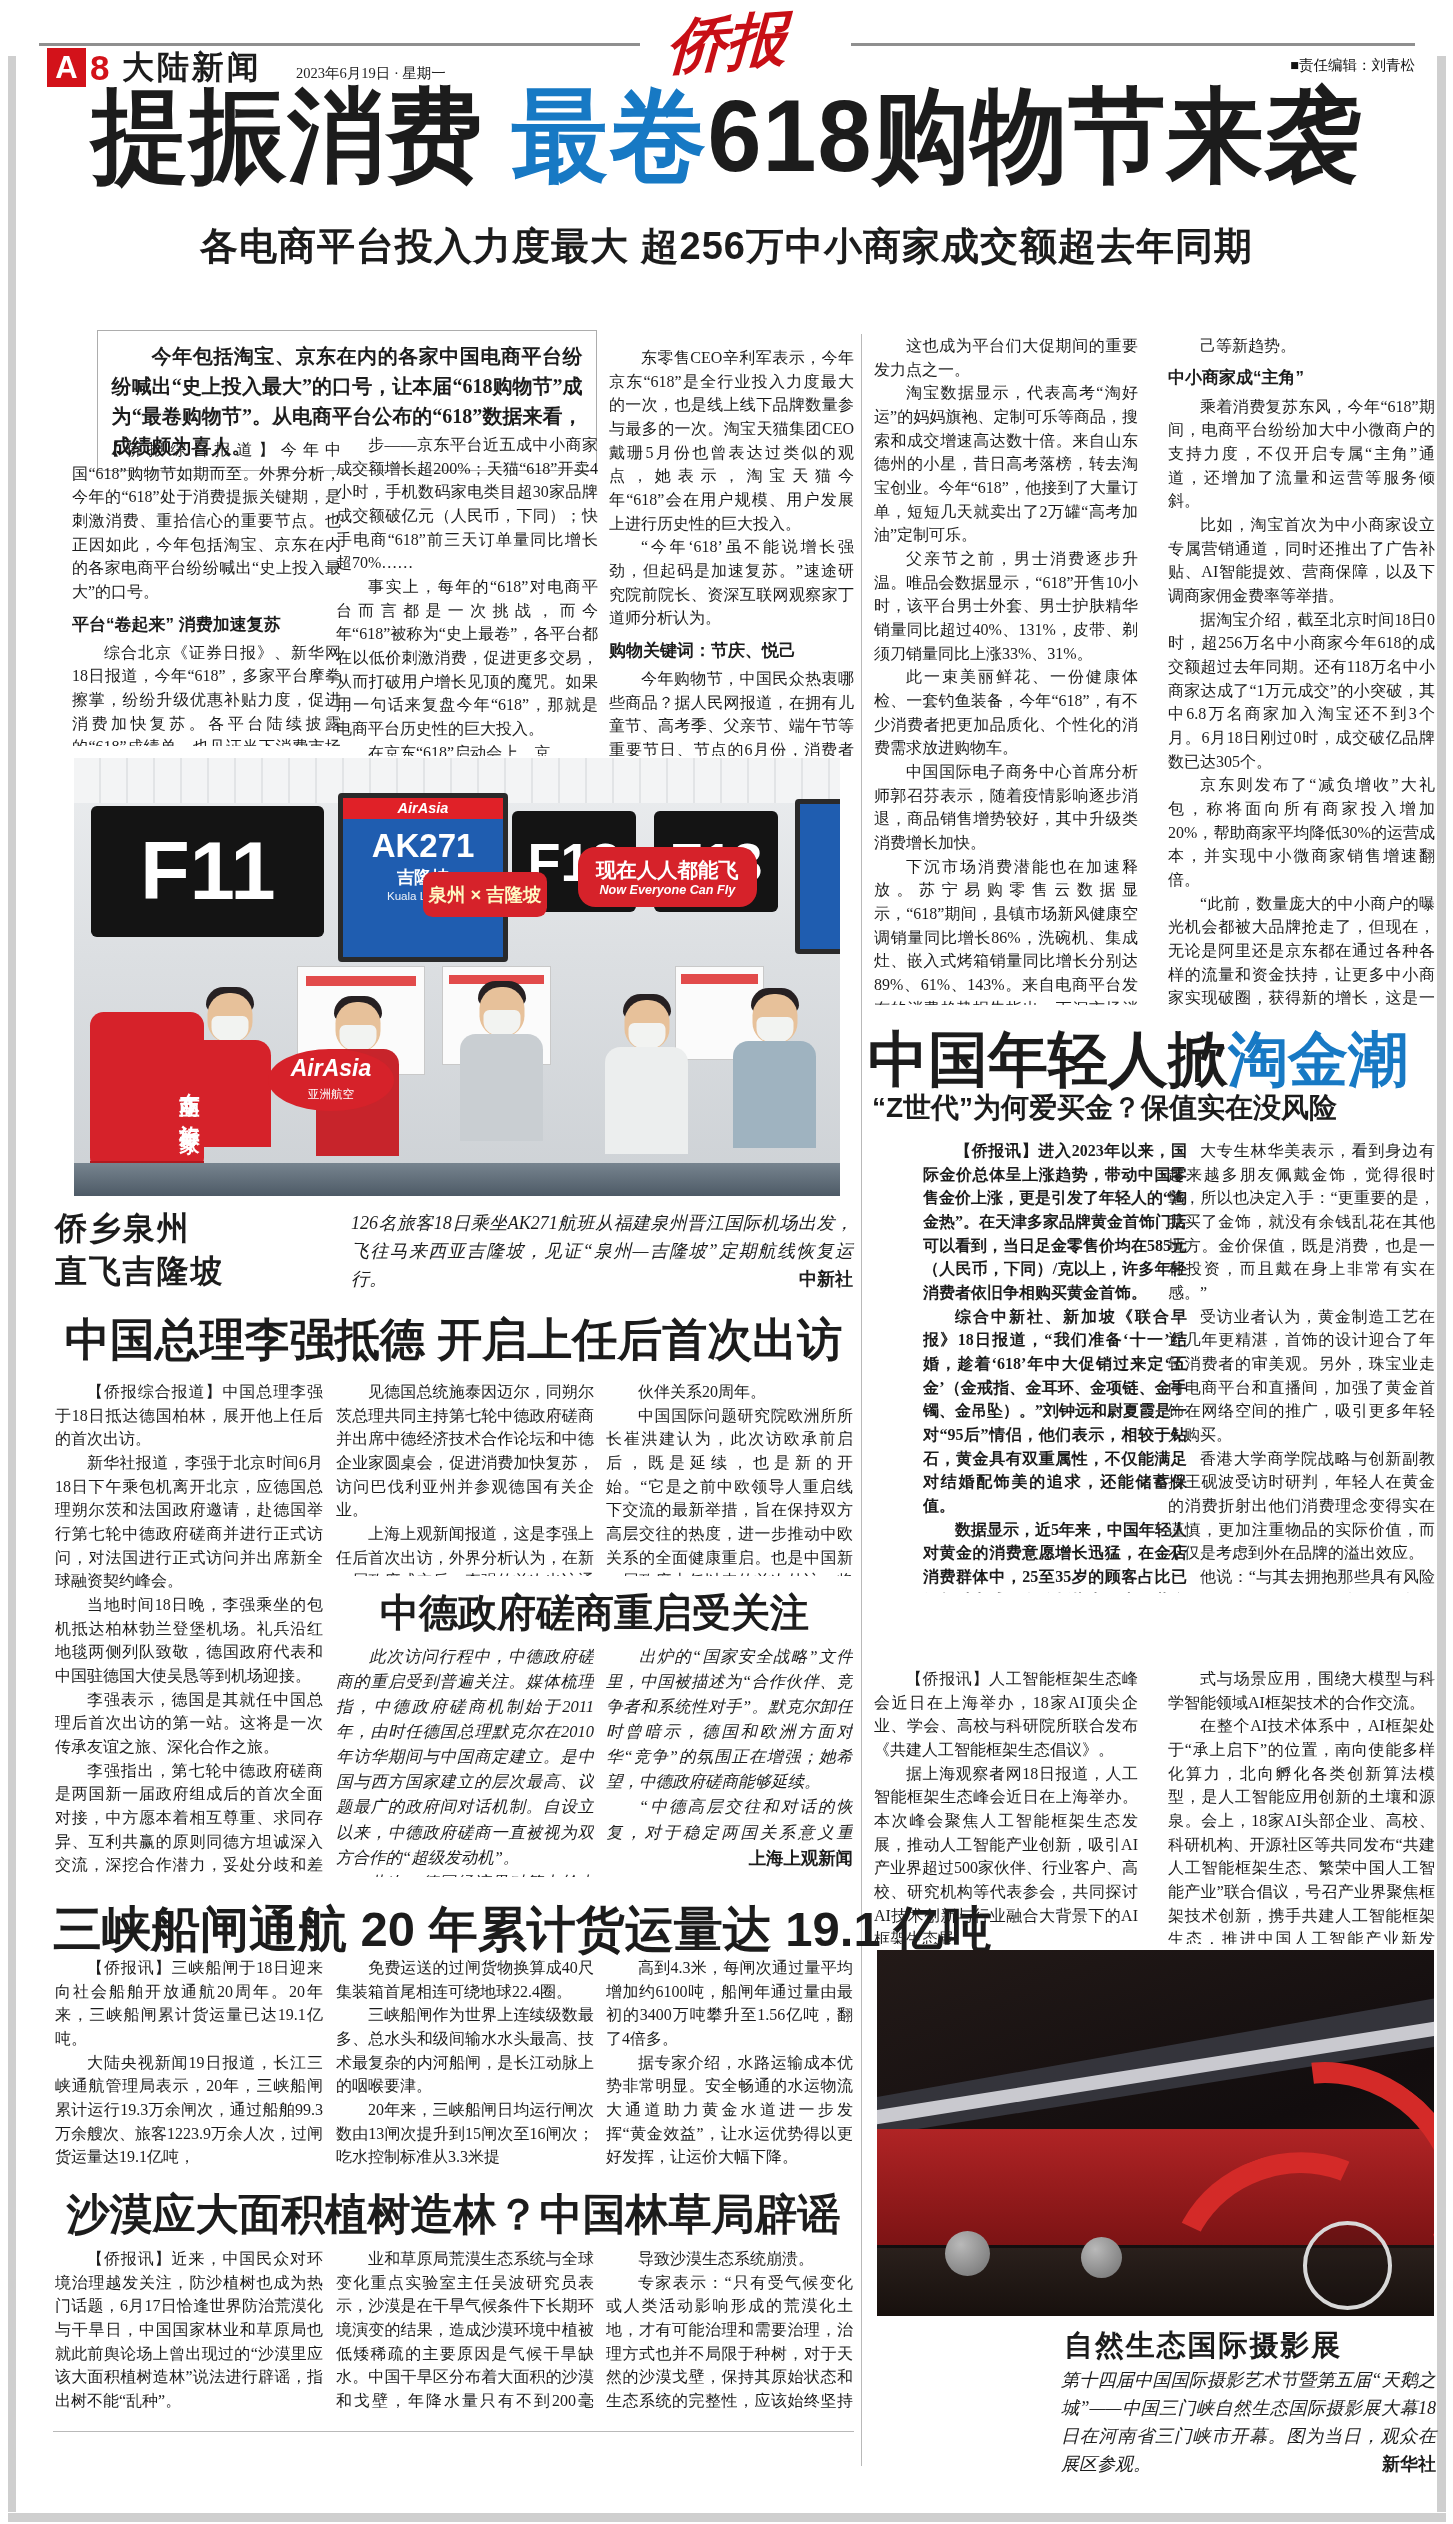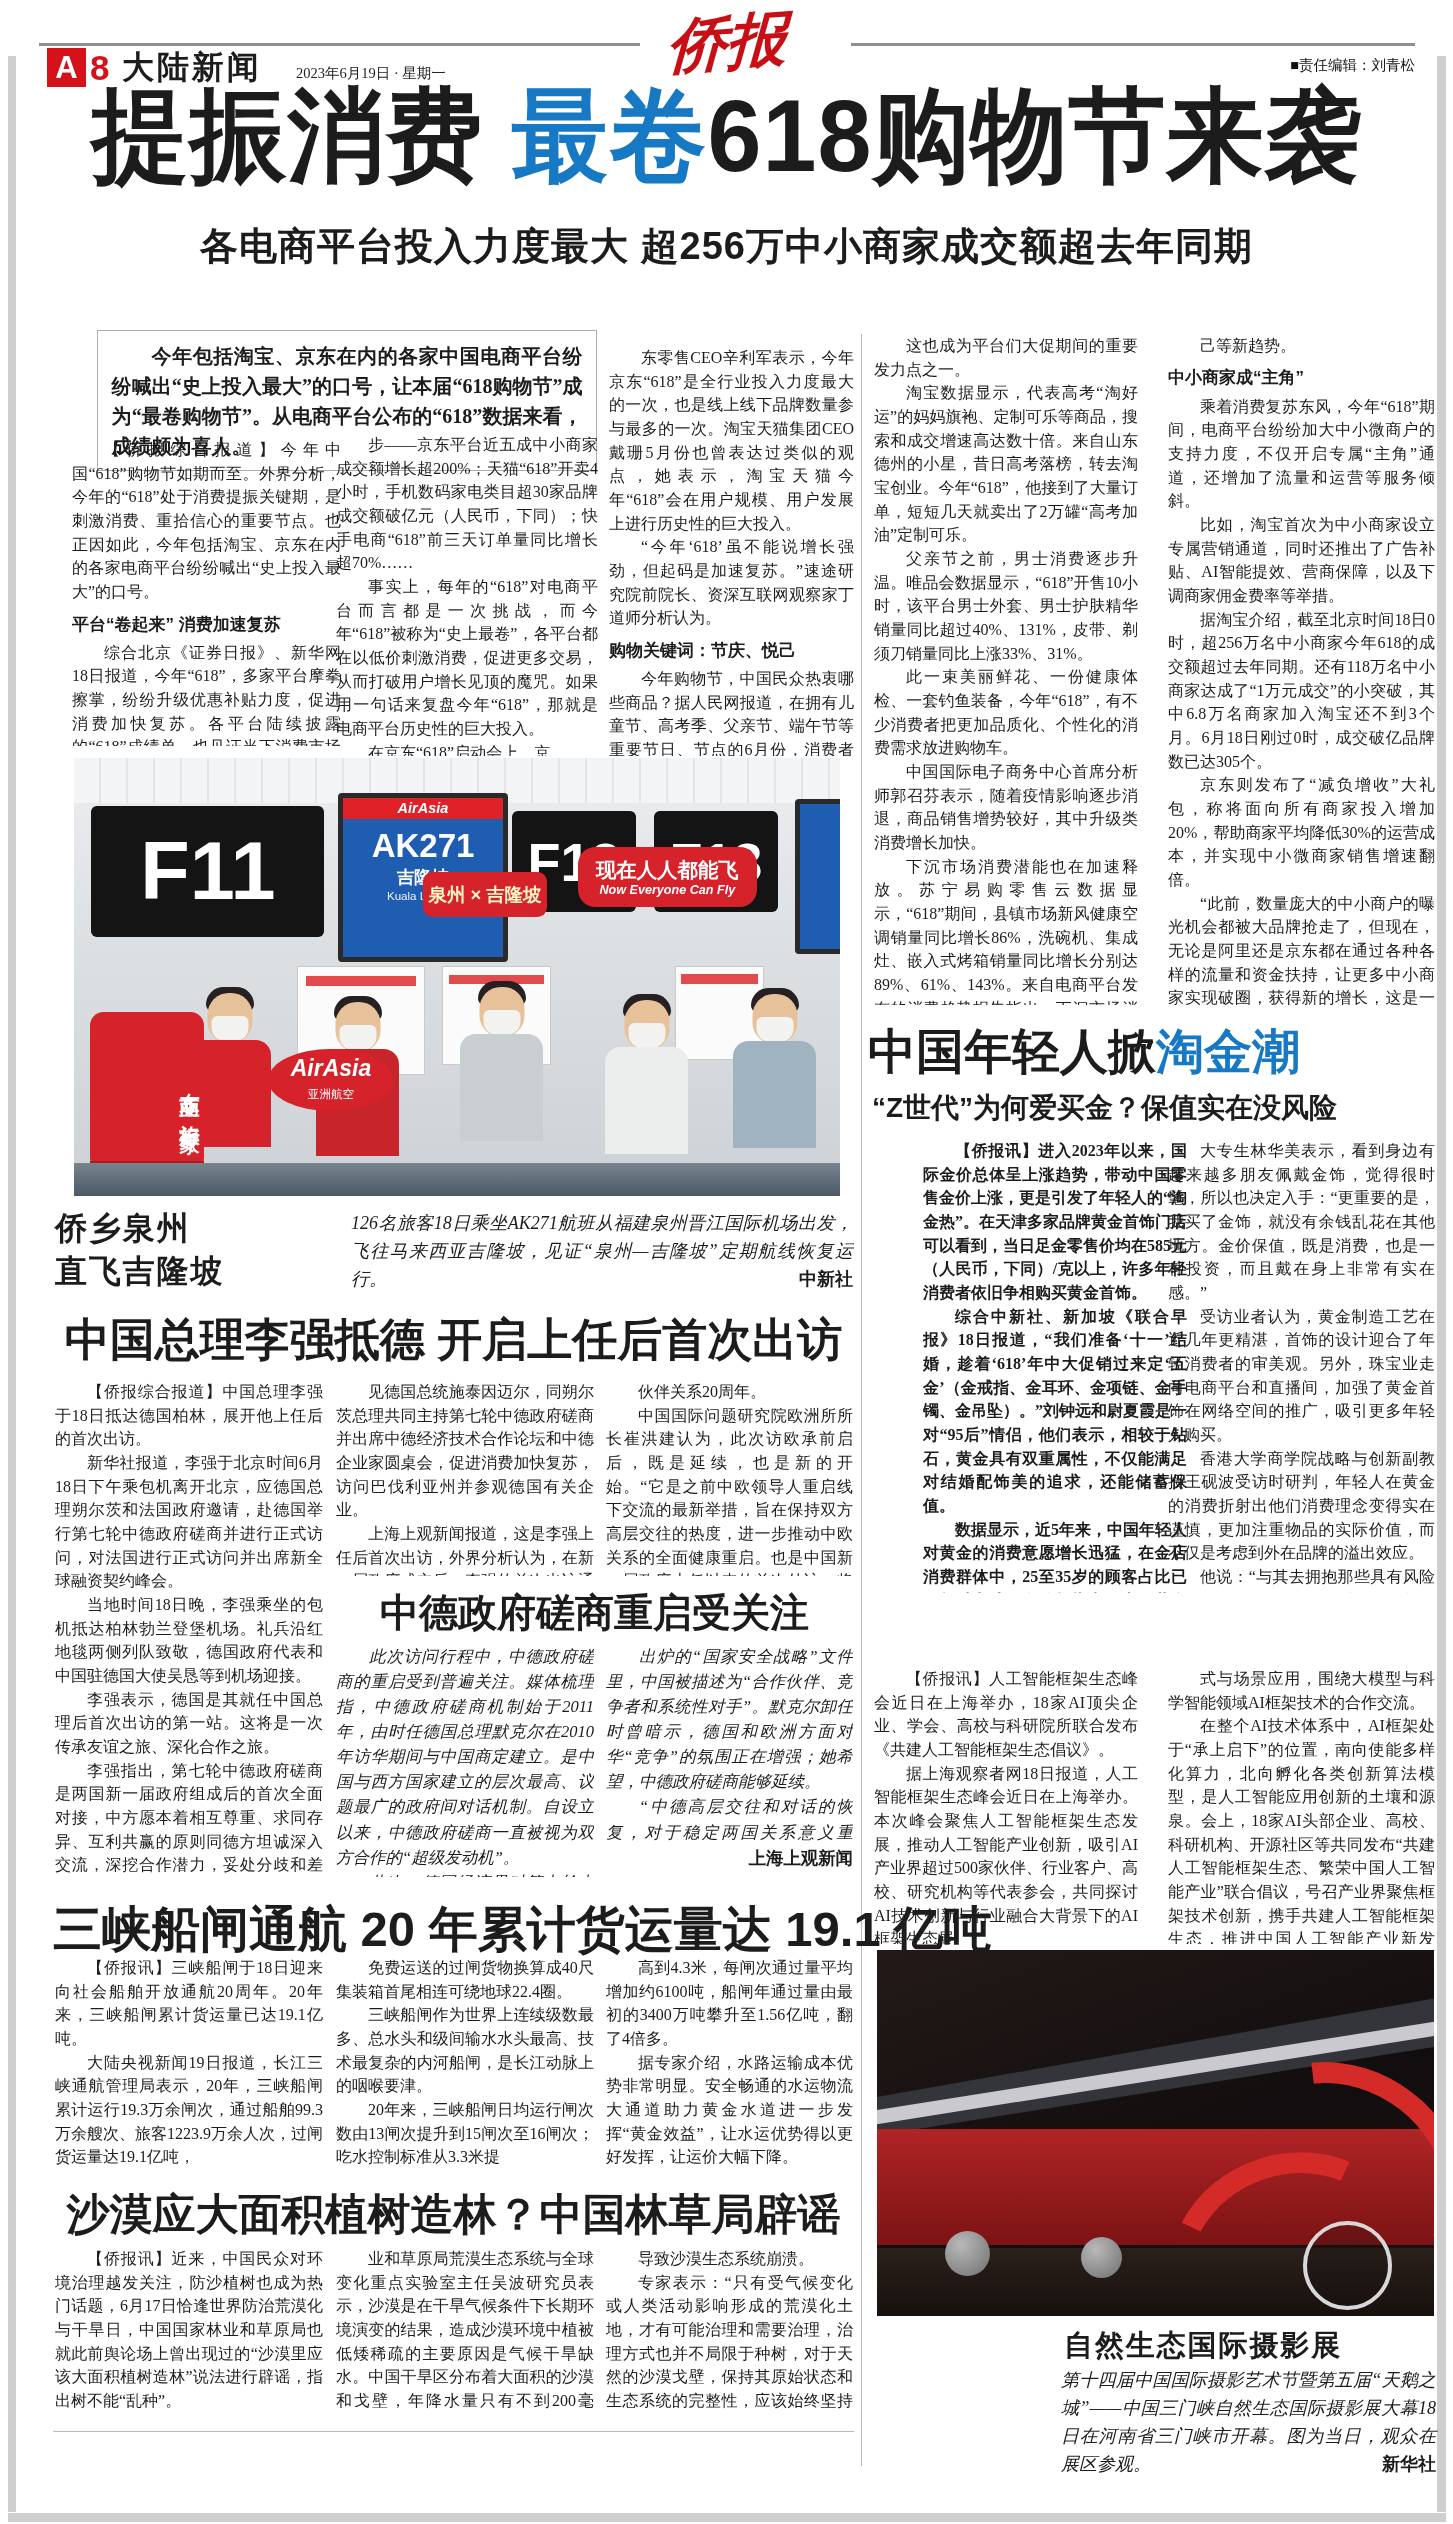--- a/index.html
+++ b/index.html
@@ -217,21 +217,21 @@
 
   <div class="abs caplabel" style="left:55px;top:1207px;width:281px;">
     <div>侨乡泉州</div>
     <div>直飞吉隆坡</div>
   </div>
   <div class="abs caption" style="left:351px;top:1210px;width:502px;">
     <span>126名旅客18日乘坐AK271航班从福建泉州晋江国际机场出发，飞往马来西亚吉隆坡，见证“泉州—吉隆坡”定期航线恢复运行。</span>
     <span class="cr">中新社</span>
   </div>
 
-  <div class="abs h3" style="left:868px;top:1020px;font-size:48px;">
+  <div class="abs h3" style="left:868px;top:1020px;font-size:60px;">
     <span>中国年轻人掀</span><span class="hl-blue">淘金潮</span>
   </div>
   <div class="abs h4" style="left:872px;top:1089px;font-size:28px;">“Z世代”为何爱买金？保值实在没风险</div>
   <div class="abs col" style="left:923px;top:1139px;width:264px;height:454px;font-weight:bold;">
       <p>【侨报讯】进入2023年以来，国际金价总体呈上涨趋势，带动中国零售金价上涨，更是引发了年轻人的“淘金热”。在天津多家品牌黄金首饰门店可以看到，当日足金零售价均在585元（人民币，下同）/克以上，许多年轻消费者依旧争相购买黄金首饰。</p>
       <p>综合中新社、新加坡《联合早报》18日报道，“我们准备‘十一’结婚，趁着‘618’年中大促销过来定‘五金’（金戒指、金耳环、金项链、金手镯、金吊坠）。”刘钟远和尉夏霞是一对“95后”情侣，他们表示，相较于钻石，黄金具有双重属性，不仅能满足对结婚配饰美的追求，还能储蓄保值。</p>
       <p>数据显示，近5年来，中国年轻人对黄金的消费意愿增长迅猛，在金店消费群体中，25至35岁的顾客占比已经超过七成。有分析指出，中国黄金珠宝消费正朝着年轻化方向发展。</p>
     </div>
   <div class="abs col" style="left:1168px;top:1139px;width:267px;height:454px;">
       <p>大专生林华美表示，看到身边有越来越多朋友佩戴金饰，觉得很时髦，所以也决定入手：“更重要的是，我买了金饰，就没有余钱乱花在其他地方。金价保值，既是消费，也是一种投资，而且戴在身上非常有实在感。”</p>

